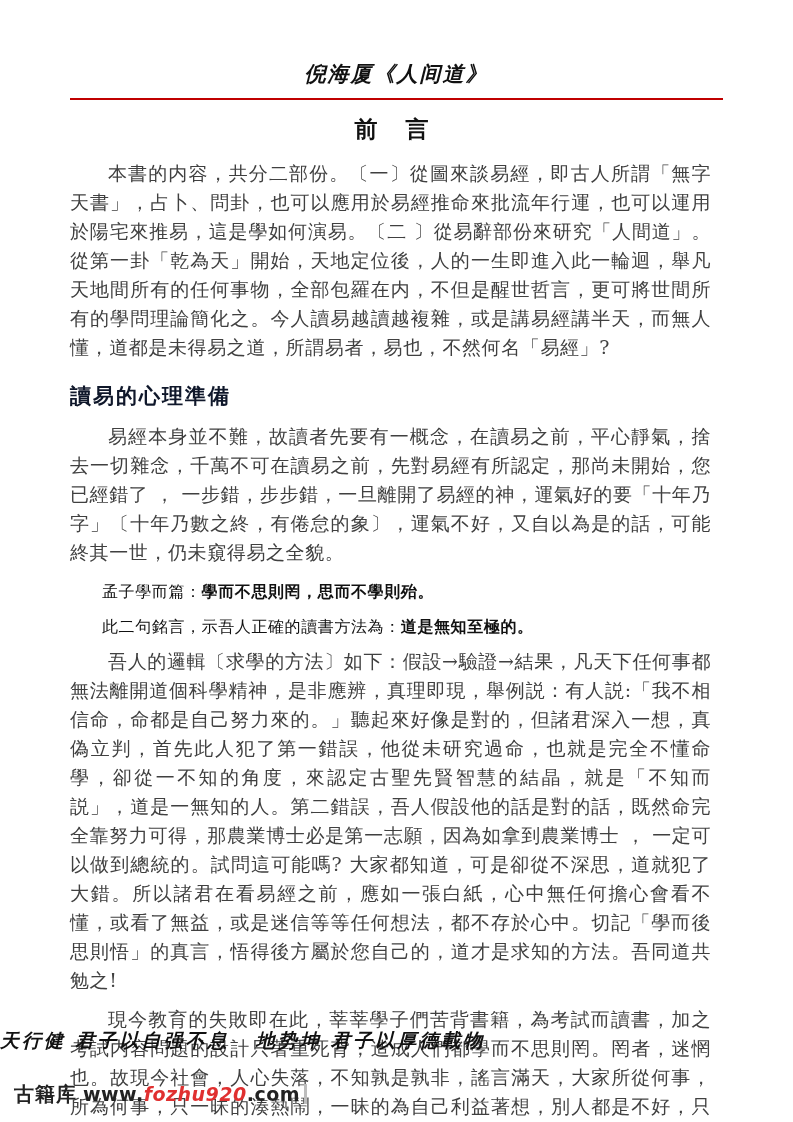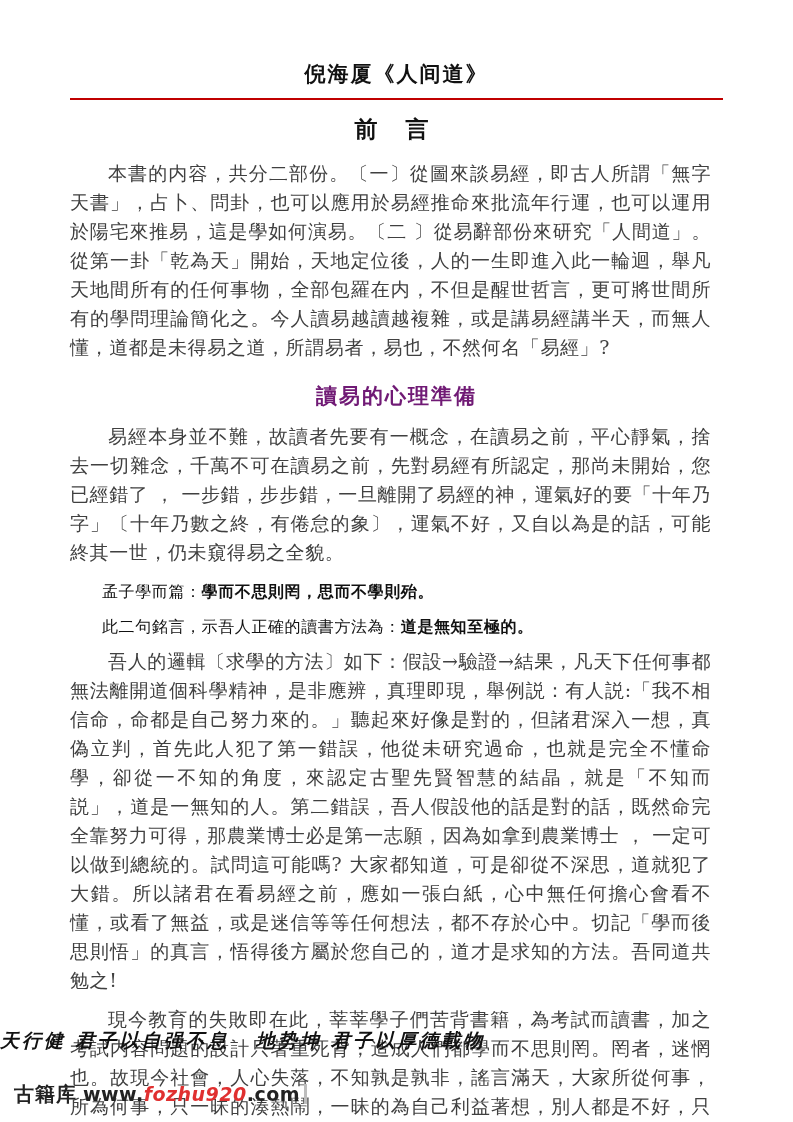--- a/index.html
+++ b/index.html
@@ -22,43 +22,43 @@
     box-sizing: border-box;
     padding: 48px 70px 0 70px;
   }
   .doc-title {
     text-align: center;
     font-size: 21px;
     font-weight: bold;
     letter-spacing: 2px;
     color: #111;
     font-family: "DejaVu Serif", "Liberation Serif", serif;
+    font-style: italic;
     margin: 12px 0 10px 0;
   }
   .rule {
     border-top: 2px solid #c00000;
     width: 100%;
     margin: 4px 0 14px 0;
     height: 0;
   }
   .section-title {
     text-align: center;
     font-size: 23px;
     letter-spacing: 10px;
     margin: 6px 0 14px 0;
     color: #111;
     font-weight: bold;
   }
   .section-title-2 {
-    text-align: center;
     font-size: 21px;
     font-weight: bold;
     letter-spacing: 2px;
     margin: 20px 0 12px 0;
-    color: #701a75;
+    color: #0f172a;
   }
   p.body {
     font-size: 19px;
     line-height: 29px;
     text-align: justify;
     text-justify: inter-ideograph;
     margin: 0 12px 10px 0;
     text-indent: 2em;
     letter-spacing: 0.6px;
     color: #404040;

